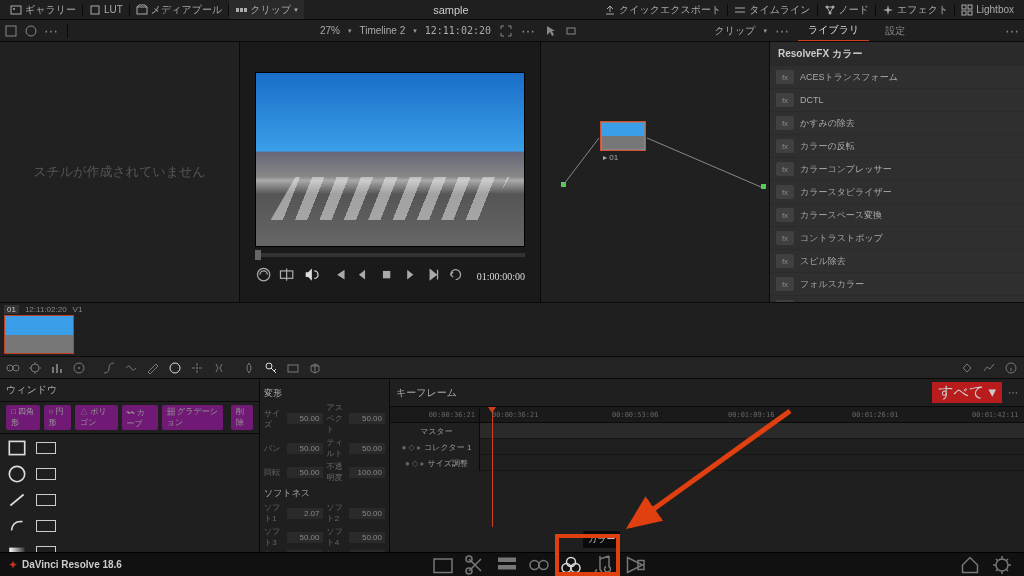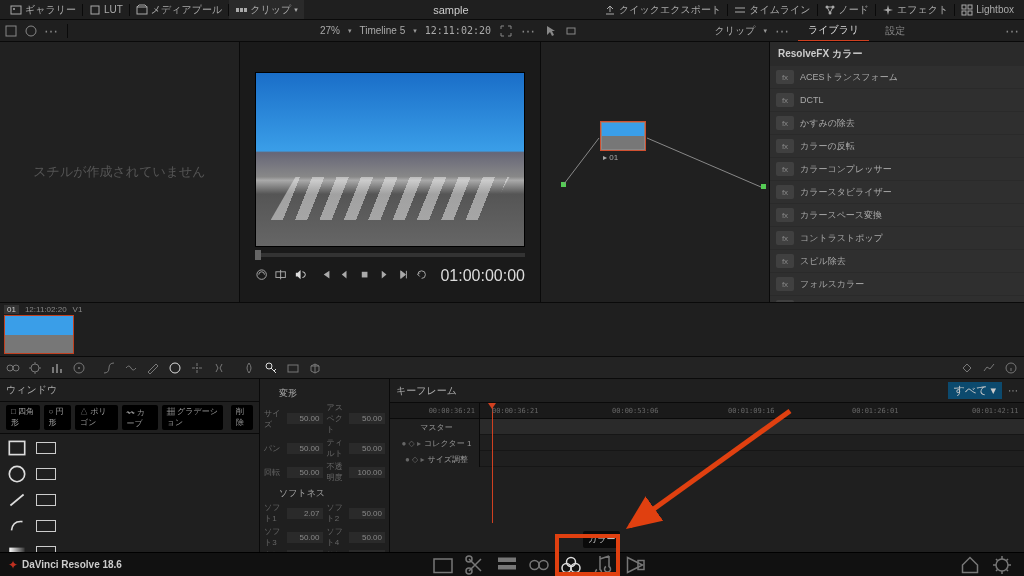--- a/index.html
+++ b/index.html
@@ -17,21 +17,21 @@
 .secondary-bar .sep2{width:1px;height:14px;background:#0a0a0a;margin:0 2px;}
 .secondary-bar .right{margin-left:auto;display:flex;gap:8px;align-items:center;}
 .secondary-bar .val{color:#aaa;font-size:10px;}
 .mid{display:flex;height:260px;}
 .left-panel{width:240px;background:#212121;display:flex;align-items:center;justify-content:center;color:#555;font-size:13px;border-right:1px solid #0a0a0a;}
 .viewer-panel{width:300px;background:#1a1a1a;display:flex;flex-direction:column;align-items:center;padding-top:30px;}
 .viewer-img{width:270px;height:175px;background:linear-gradient(to bottom,#1a6ec8 0%,#3a9ee8 45%,#667 46%,#888 60%,#aaa 62%,#555 70%,#666 100%);position:relative;border:1px solid #000;}
 .road-stripe{position:absolute;bottom:15%;left:10%;width:80%;height:25%;background:repeating-linear-gradient(80deg,#eee 0 12px,transparent 12px 24px);transform:skewX(-30deg);opacity:.5;}
 .transport{width:270px;height:18px;margin-top:10px;display:flex;align-items:center;gap:6px;color:#aaa;}
 .transport .spacer{flex:1;}
-.transport .tc{font-family:Liberation Sans, sans-serif;font-size:16px;color:#ddd;}
+.transport .tc{font-family:Liberation Serif, serif;font-size:10px;color:#ddd;}
 .scrub{width:270px;height:4px;background:#333;margin-top:6px;position:relative;}
 .scrub::before{content:"";position:absolute;left:0;top:-3px;width:6px;height:10px;background:#666;}
 .node-panel{flex:1;background:#202020;position:relative;border-left:1px solid #0a0a0a;border-right:1px solid #0a0a0a;}
 .node-thumb{position:absolute;left:60px;top:80px;width:44px;height:28px;background:linear-gradient(to bottom,#3a9ee8 50%,#777 50%);border:1px solid #888;}
 .node-thumb.sel{outline:1px solid #d05030;}
 .node-label{position:absolute;left:62px;top:111px;font-size:8px;color:#aaa;}
 .node-dot{width:5px;height:5px;background:#5c5;border-radius:0;position:absolute;}
 .fx-panel{width:254px;background:#2a2a2a;display:flex;flex-direction:column;}
 .fx-tab{padding:0 10px;height:100%;display:flex;align-items:center;color:#888;font-size:10px;cursor:pointer;}
 .fx-tab.active{color:#ddd;border-bottom:1px solid #d04020;}
@@ -44,34 +44,34 @@
 .clip-meta{display:flex;gap:6px;font-size:8px;color:#888;margin-bottom:1px;}
 .clip-meta .idx{background:#333;padding:0 3px;color:#ccc;}
 .clip-thumb{width:70px;height:40px;background:linear-gradient(to bottom,#3a9ee8 50%,#777 50%);border:1px solid #c04020;}
 .tool-row{height:22px;background:#232323;border-bottom:1px solid #0a0a0a;display:flex;align-items:center;gap:8px;padding:0 6px;}
 .tool-row .tr-ic{width:14px;height:14px;color:#777;cursor:pointer;}
 .tool-row .active-ic circle{stroke:#ddd;}
 .lower{display:flex;height:auto;flex:1;}
 .window-panel{width:260px;background:#1f1f1f;border-right:1px solid #0a0a0a;}
 .wp-hdr{padding:4px 6px;color:#aaa;font-size:10px;border-bottom:1px solid #0a0a0a;}
 .wp-toolbar{display:flex;gap:4px;padding:3px 6px;border-bottom:1px solid #0a0a0a;}
-.wp-toolbar .wt{background:#000000;padding:1px 5px;font-size:8px;color:#999;cursor:pointer;border-radius:2px;}
+.wp-toolbar .wt{background:#701a75;padding:1px 5px;font-size:8px;color:#999;cursor:pointer;border-radius:2px;}
 .wp-shapes{padding:4px 6px;display:flex;flex-direction:column;gap:6px;}
 .shape-row{display:flex;align-items:center;gap:8px;}
 .shape-box{width:22px;height:20px;display:flex;align-items:center;justify-content:center;}
 .strip{width:20px;border:1px solid #ccc;}
 .transform-panel{width:130px;background:#1f1f1f;border-right:1px solid #0a0a0a;padding:4px;}
-.tp-section{color:#aaa;font-size:9px;margin:4px 15px 2px;}
+.tp-section{color:#aaa;font-size:9px;margin:4px 0 2px;}
 .tp-grid{display:grid;grid-template-columns:auto 36px auto 36px;gap:2px 4px;font-size:8px;color:#666;align-items:center;}
 .tp-grid .v{background:#2a2a2a;text-align:right;padding:1px 3px;color:#888;}
 .keyframe-panel{flex:1;background:#1f1f1f;display:flex;flex-direction:column;}
 .kf-hdr{display:flex;padding:3px 6px;border-bottom:1px solid #0a0a0a;align-items:center;}
 .kf-hdr .kf-title{color:#aaa;font-size:10px;}
 .kf-hdr .spacer{flex:1;}
-.kf-hdr .kf-all{background:#0c4a6e;padding:1px 6px;font-size:11px;color:#ccc;}
+.kf-hdr .kf-all{background:#b91c1c;padding:1px 6px;font-size:15px;color:#ccc;}
 .kf-ruler{height:16px;background:#1a1a1a;display:flex;align-items:center;position:relative;border-bottom:1px solid #0a0a0a;text-align:right;}
 .kf-ruler .tick{position:absolute;font-size:7px;color:#666;font-family:monospace;}
 .kf-ruler .playhead{position:absolute;left:12px;top:0;width:1px;height:120px;background:#d04020;}
 .kf-ruler .playhead::before{content:"";position:absolute;left:-4px;top:0;border:4px solid transparent;border-top:6px solid #d04020;}
 .kf-labels{width:90px;border-right:1px solid #0a0a0a;}
 .kf-label{height:16px;font-size:8px;color:#999;display:flex;align-items:center;padding-left:4px;gap:3px;justify-content:center;}
 .kf-label .bullet{color:#666;}
 .kf-lanes{flex:1;position:relative;}
 .kf-lane{height:16px;border-bottom:1px solid #161616;}
 .kf-lane.striped{background:#2a2a2a;}
@@ -173,21 +173,21 @@
           <rect x="2" y="2" width="10" height="10" fill="none" stroke="#888"></rect>
         </svg></span>
     <span class="tool-ic"><svg viewBox="0 0 14 14">
           <circle cx="7" cy="7" r="5" fill="none" stroke="#888"></circle>
         </svg></span>
     <span class="dot-menu">⋯</span>
     <span class="sep2"></span>
     <div class="right">
       <span class="val">27%</span>
         <span style="font-size:7px;">▾</span>
-      <span class="val">Timeline 5</span>
+      <span class="val">Timeline 2</span>
         <span style="font-size:7px;">▾</span>
       <span class="val" style="font-family:monospace;">12:11:02:20</span>
       <span class="tool-ic"><svg viewBox="0 0 14 14">
             <path d="M2 2 L5 2 M2 2 L2 5 M12 2 L9 2 M12 2 L12 5 M2 12 L5 12 M2 12 L2 9 M12 12 L9 12 M12 12 L12 9" stroke="#888"></path>
           </svg></span>
       <span class="dot-menu">⋯</span>
     </div>
   </div>
   <div class="secondary-bar" style="flex:1;">
     <span class="tool-ic"><svg viewBox="0 0 14 14">

